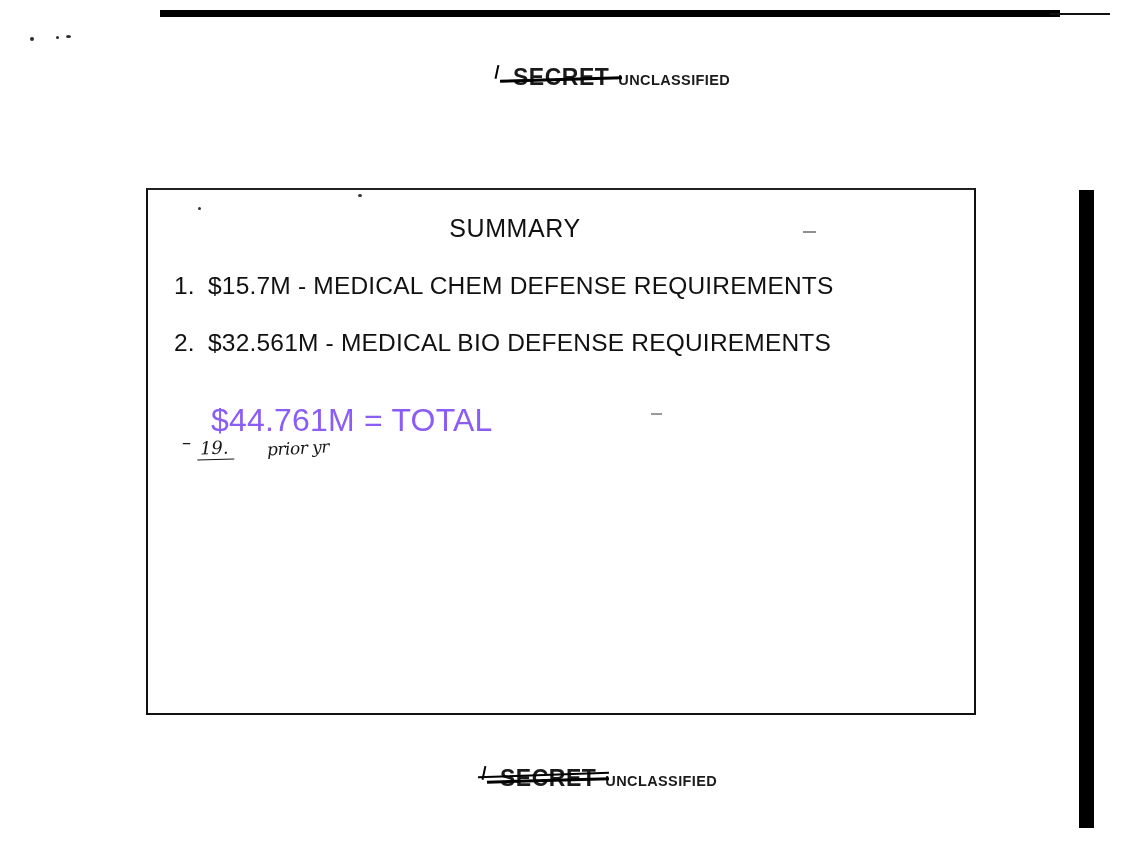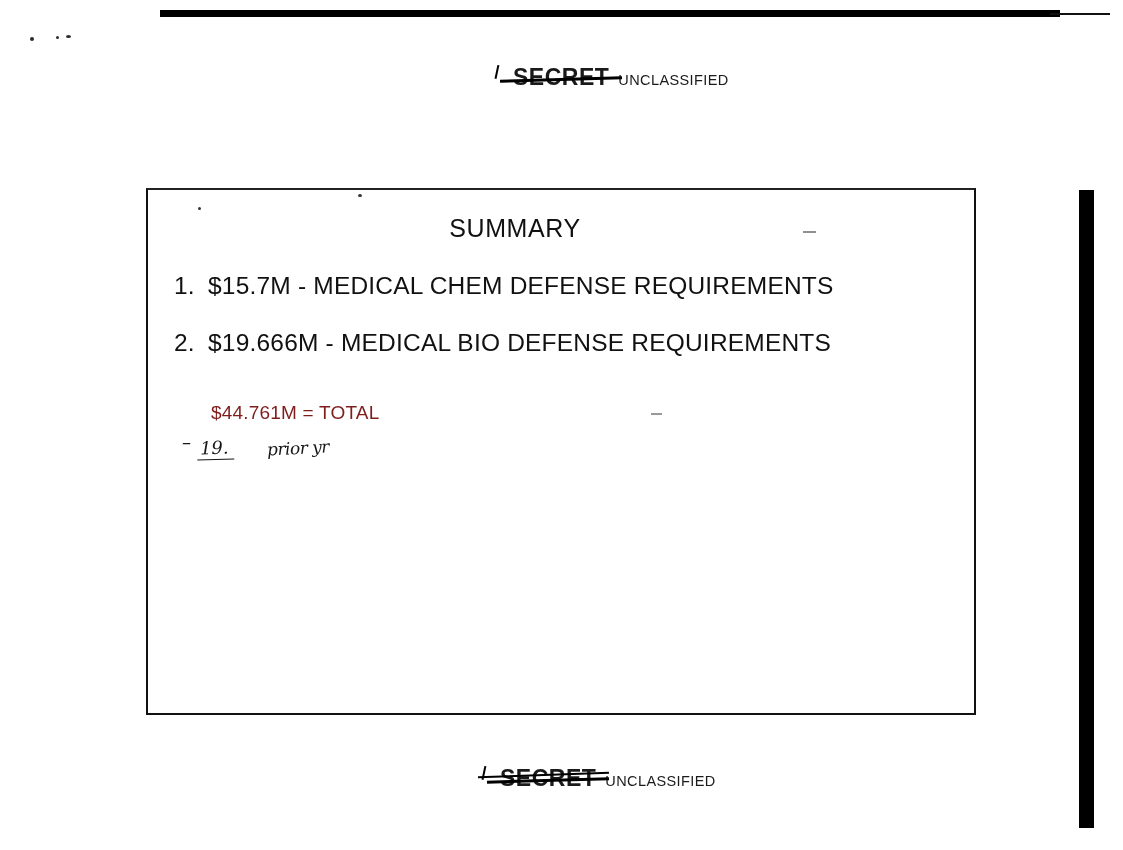--- a/index.html
+++ b/index.html
@@ -97,21 +97,21 @@
     position: absolute;
     left: -22px;
     right: -13px;
     top: 32%;
     height: 2.4px;
     background: #000000;
     transform: rotate(-2deg);
   }
   .unclass {
     font-size: 14.5px;
-    font-weight: normal;
+    font-weight: bold;
     letter-spacing: 0.4px;
     color: #1b1b1b;
   }
 
   
   .slide {
     position: absolute;
     left: 146px;
     top: 188px;
     width: 826px;
@@ -155,23 +155,23 @@
     letter-spacing: 0.2px;
     color: #111111;
     margin-bottom: 29px;
     white-space: nowrap;
   }
   .bullet .num { width: 34px; flex: none; }
   .total {
     position: absolute;
     left: 63px;
     top: 212px;
-    font-size: 19px;
+    font-size: 32px;
     letter-spacing: 0.2px;
-    color: #7f1d1d;
+    color: #8b5cf6;
     white-space: nowrap;
   }
 
   
   .hand {
     position: absolute;
     left: 34px;
     top: 247px;
     font-family: "DejaVu Serif", serif;
     font-style: italic;
@@ -230,21 +230,21 @@
       <span>SUMMARY</span>
     </div>
 
     <div class="bullets">
       <div class="bullet">
         <span class="num">1.</span>
         <span>$15.7M - MEDICAL CHEM DEFENSE REQUIREMENTS</span>
       </div>
       <div class="bullet">
         <span class="num">2.</span>
-        <span>$19.666M - MEDICAL BIO DEFENSE REQUIREMENTS</span>
+        <span>$32.561M - MEDICAL BIO DEFENSE REQUIREMENTS</span>
       </div>
     </div>
 
     <div class="total">$44.761M = TOTAL</div>
 
     <div class="hand">
       <span class="dash">–</span>
       <span class="num19">19.</span>
       <span class="note">prior yr</span>
     </div>

